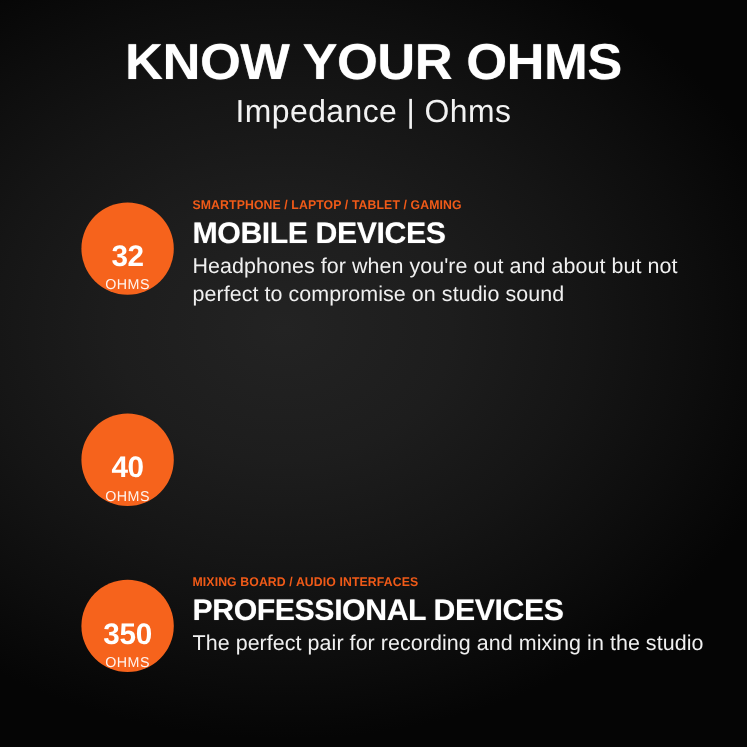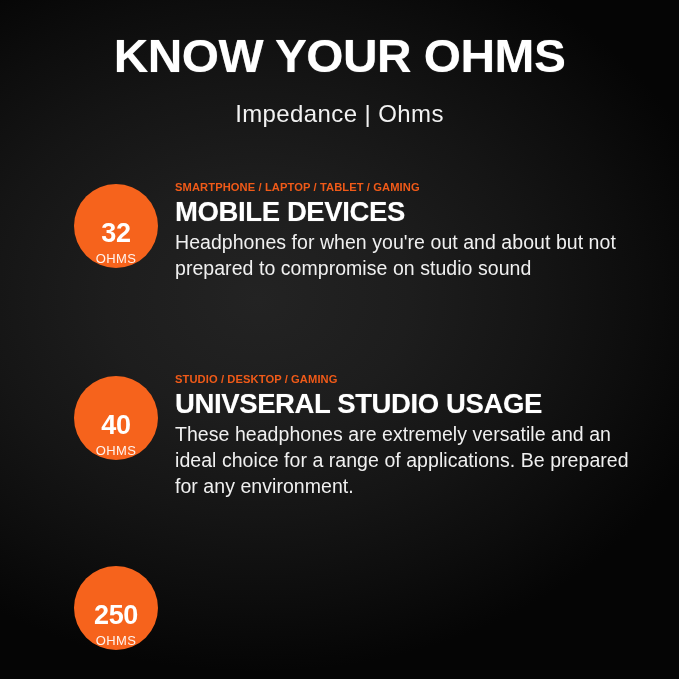--- a/index.html
+++ b/index.html
@@ -45,24 +45,24 @@
     font-weight: 700;
     font-size: 46px;
     line-height: 50px;
     letter-spacing: -0.5px;
     color: #ffffff;
     transform: scaleX(1.04);
     text-shadow: 0 0 1px rgba(255,255,255,0.55);
   }
 
   .sub-title {
-    margin-top: 16px;
+    margin-top: 4px;
     font-family: "Liberation Sans", sans-serif;
     font-weight: 300;
-    font-size: 24px;
+    font-size: 29px;
     line-height: 34px;
     letter-spacing: 0.4px;
     color: #f2f2f2;
   }
 
   
   .rows {
     position: absolute;
     left: 0;
     top: 160px;
@@ -170,37 +170,37 @@
   <div class="rows">
 
     <div class="ohm-row row-1">
       <div class="badge">
         <span class="badge-value">32</span>
         <span class="badge-unit">OHMS</span>
       </div>
       <div class="row-body">
         <div class="kicker">SMARTPHONE / LAPTOP / TABLET / GAMING</div>
         <div class="row-title">MOBILE DEVICES</div>
-        <div class="row-desc">Headphones for when you're out and about but not prepared to compromise on studio sound</div>
+        <div class="row-desc">Headphones for when you're out and about but not perfect to compromise on studio sound</div>
       </div>
     </div>
 
     <div class="ohm-row row-2">
       <div class="badge">
         <span class="badge-value">40</span>
         <span class="badge-unit">OHMS</span>
       </div>
-      <div class="row-body">
-        <div class="kicker">STUDIO / DESKTOP / GAMING</div>
-        <div class="row-title">UNIVSERAL STUDIO USAGE</div>
-        <div class="row-desc">These headphones are extremely versatile and an ideal choice for a range of applications. Be prepared for any environment.</div>
-      </div>
     </div>
 
     <div class="ohm-row row-3">
       <div class="badge">
-        <span class="badge-value">250</span>
+        <span class="badge-value">350</span>
         <span class="badge-unit">OHMS</span>
+      </div>
+      <div class="row-body">
+        <div class="kicker">MIXING BOARD / AUDIO INTERFACES</div>
+        <div class="row-title">PROFESSIONAL DEVICES</div>
+        <div class="row-desc">The perfect pair for recording and mixing in the studio</div>
       </div>
     </div>
 
   </div>
 </div>
 
 </body></html>

